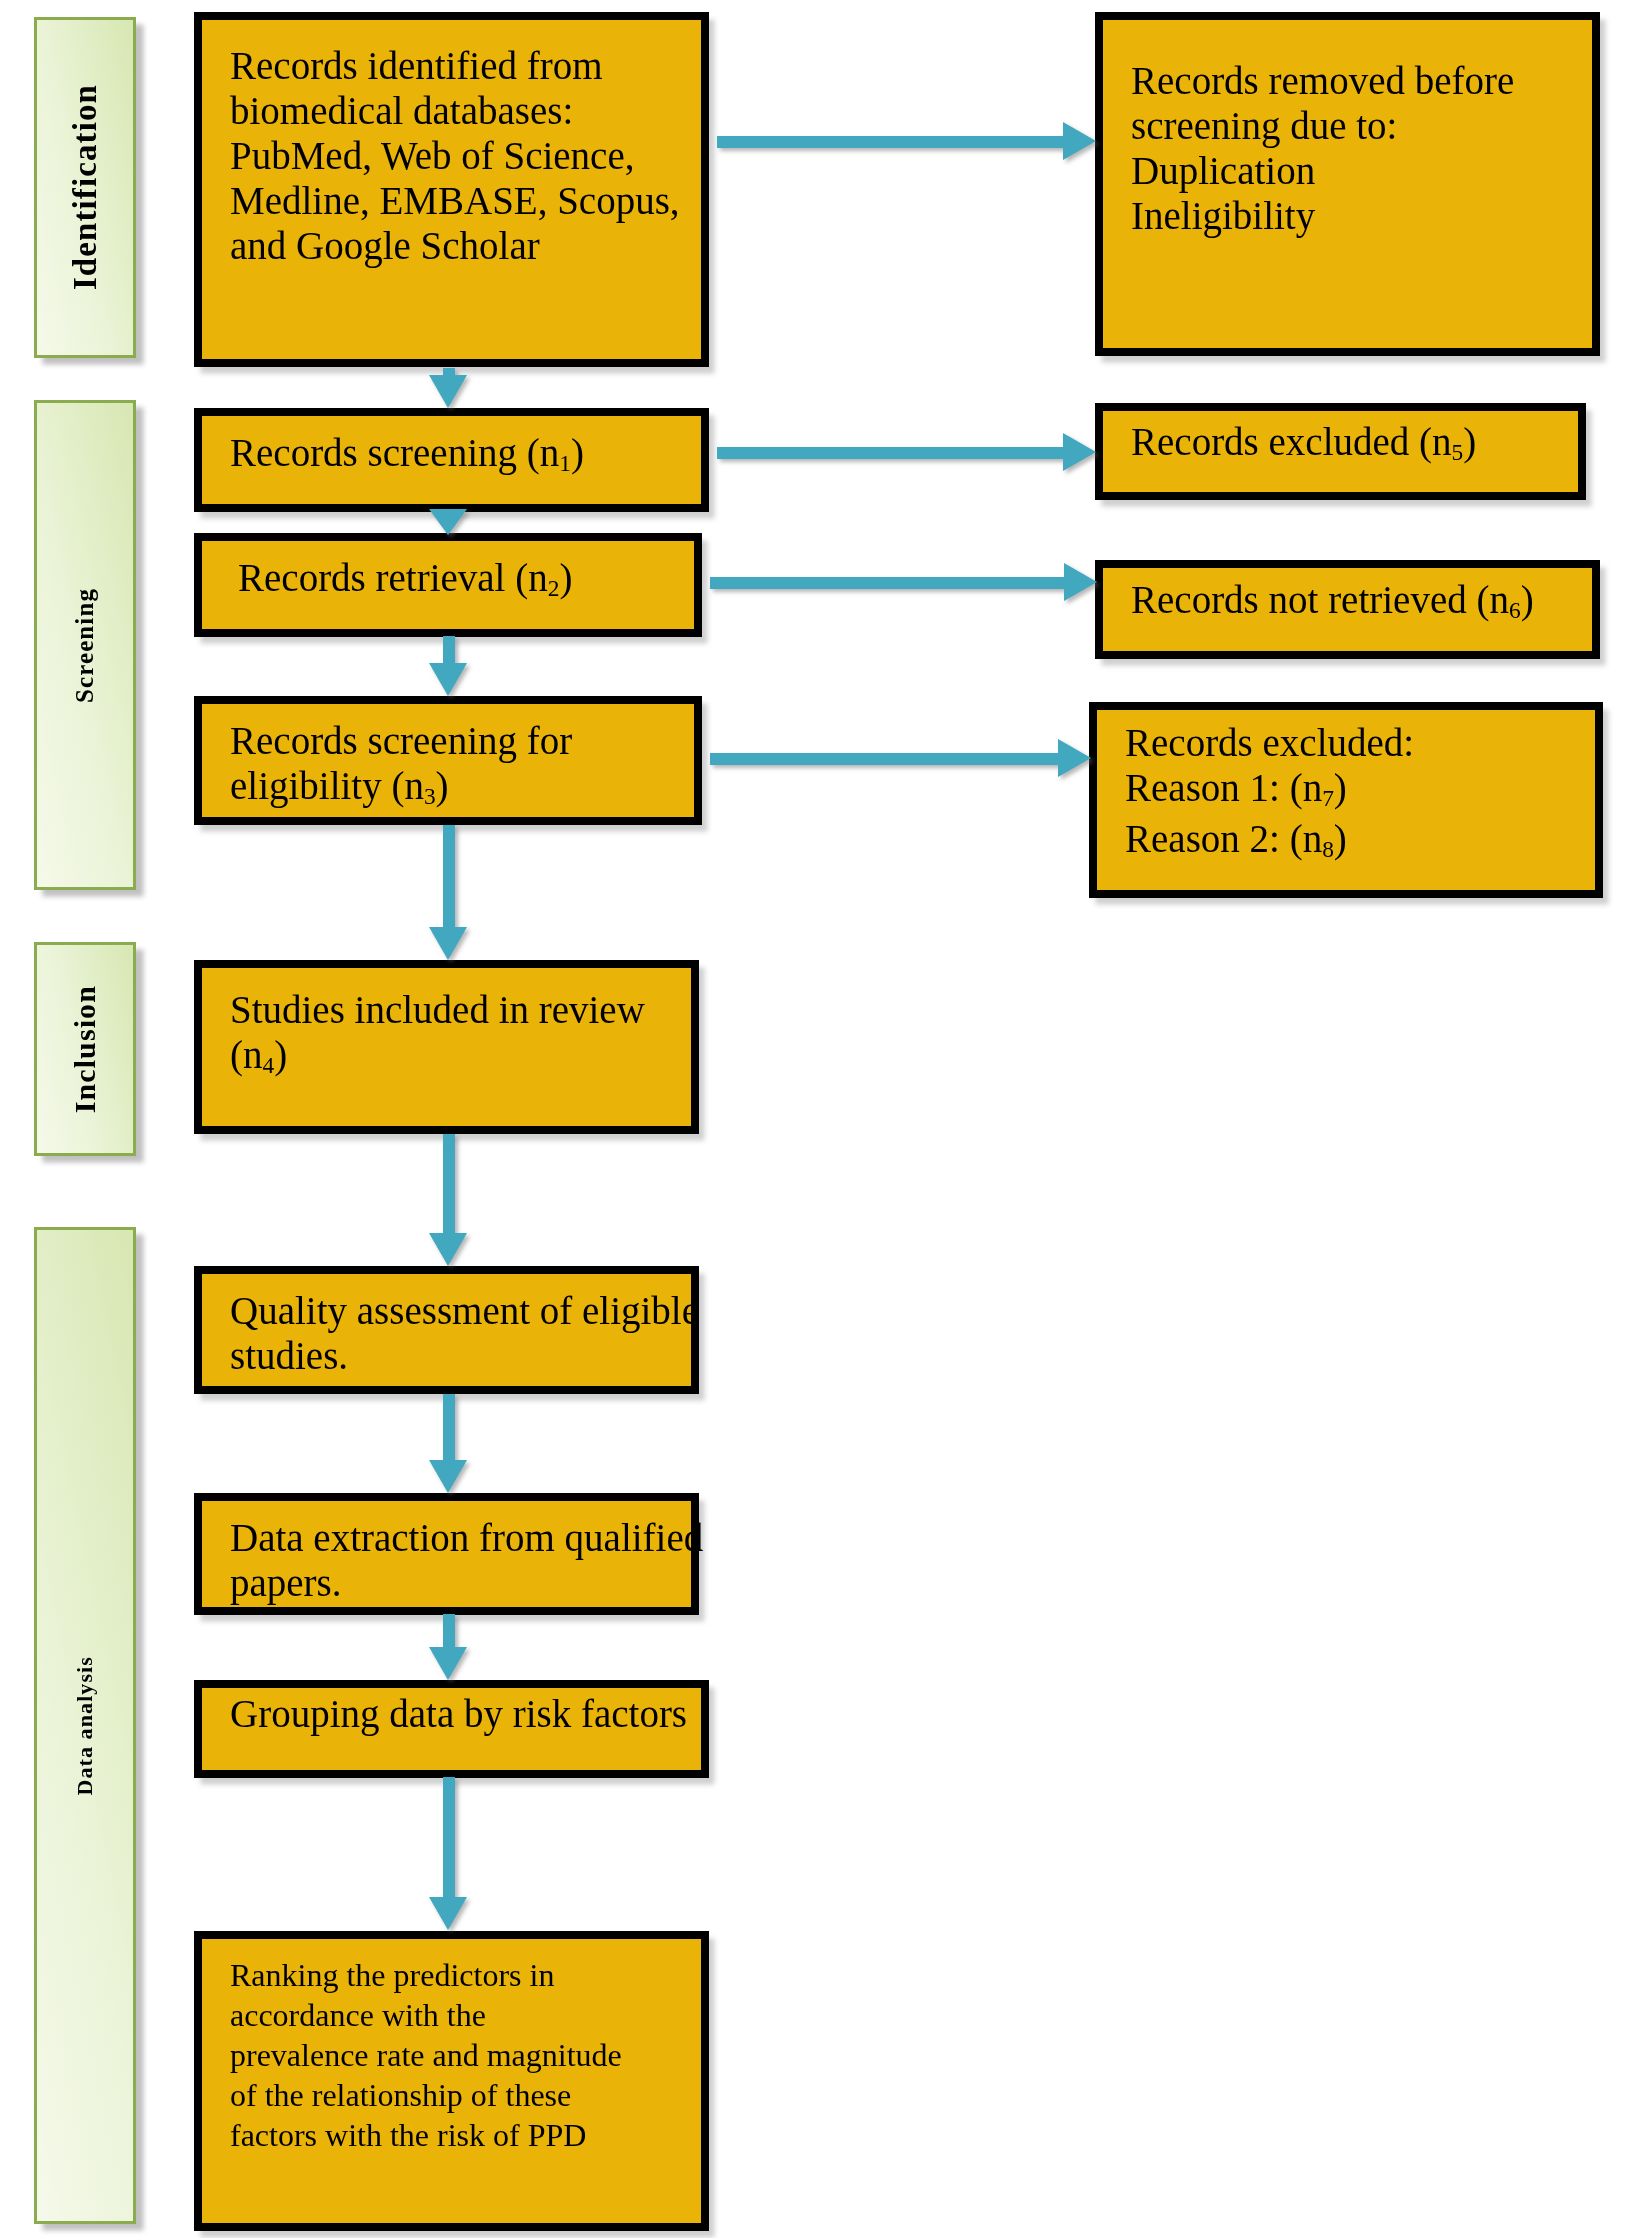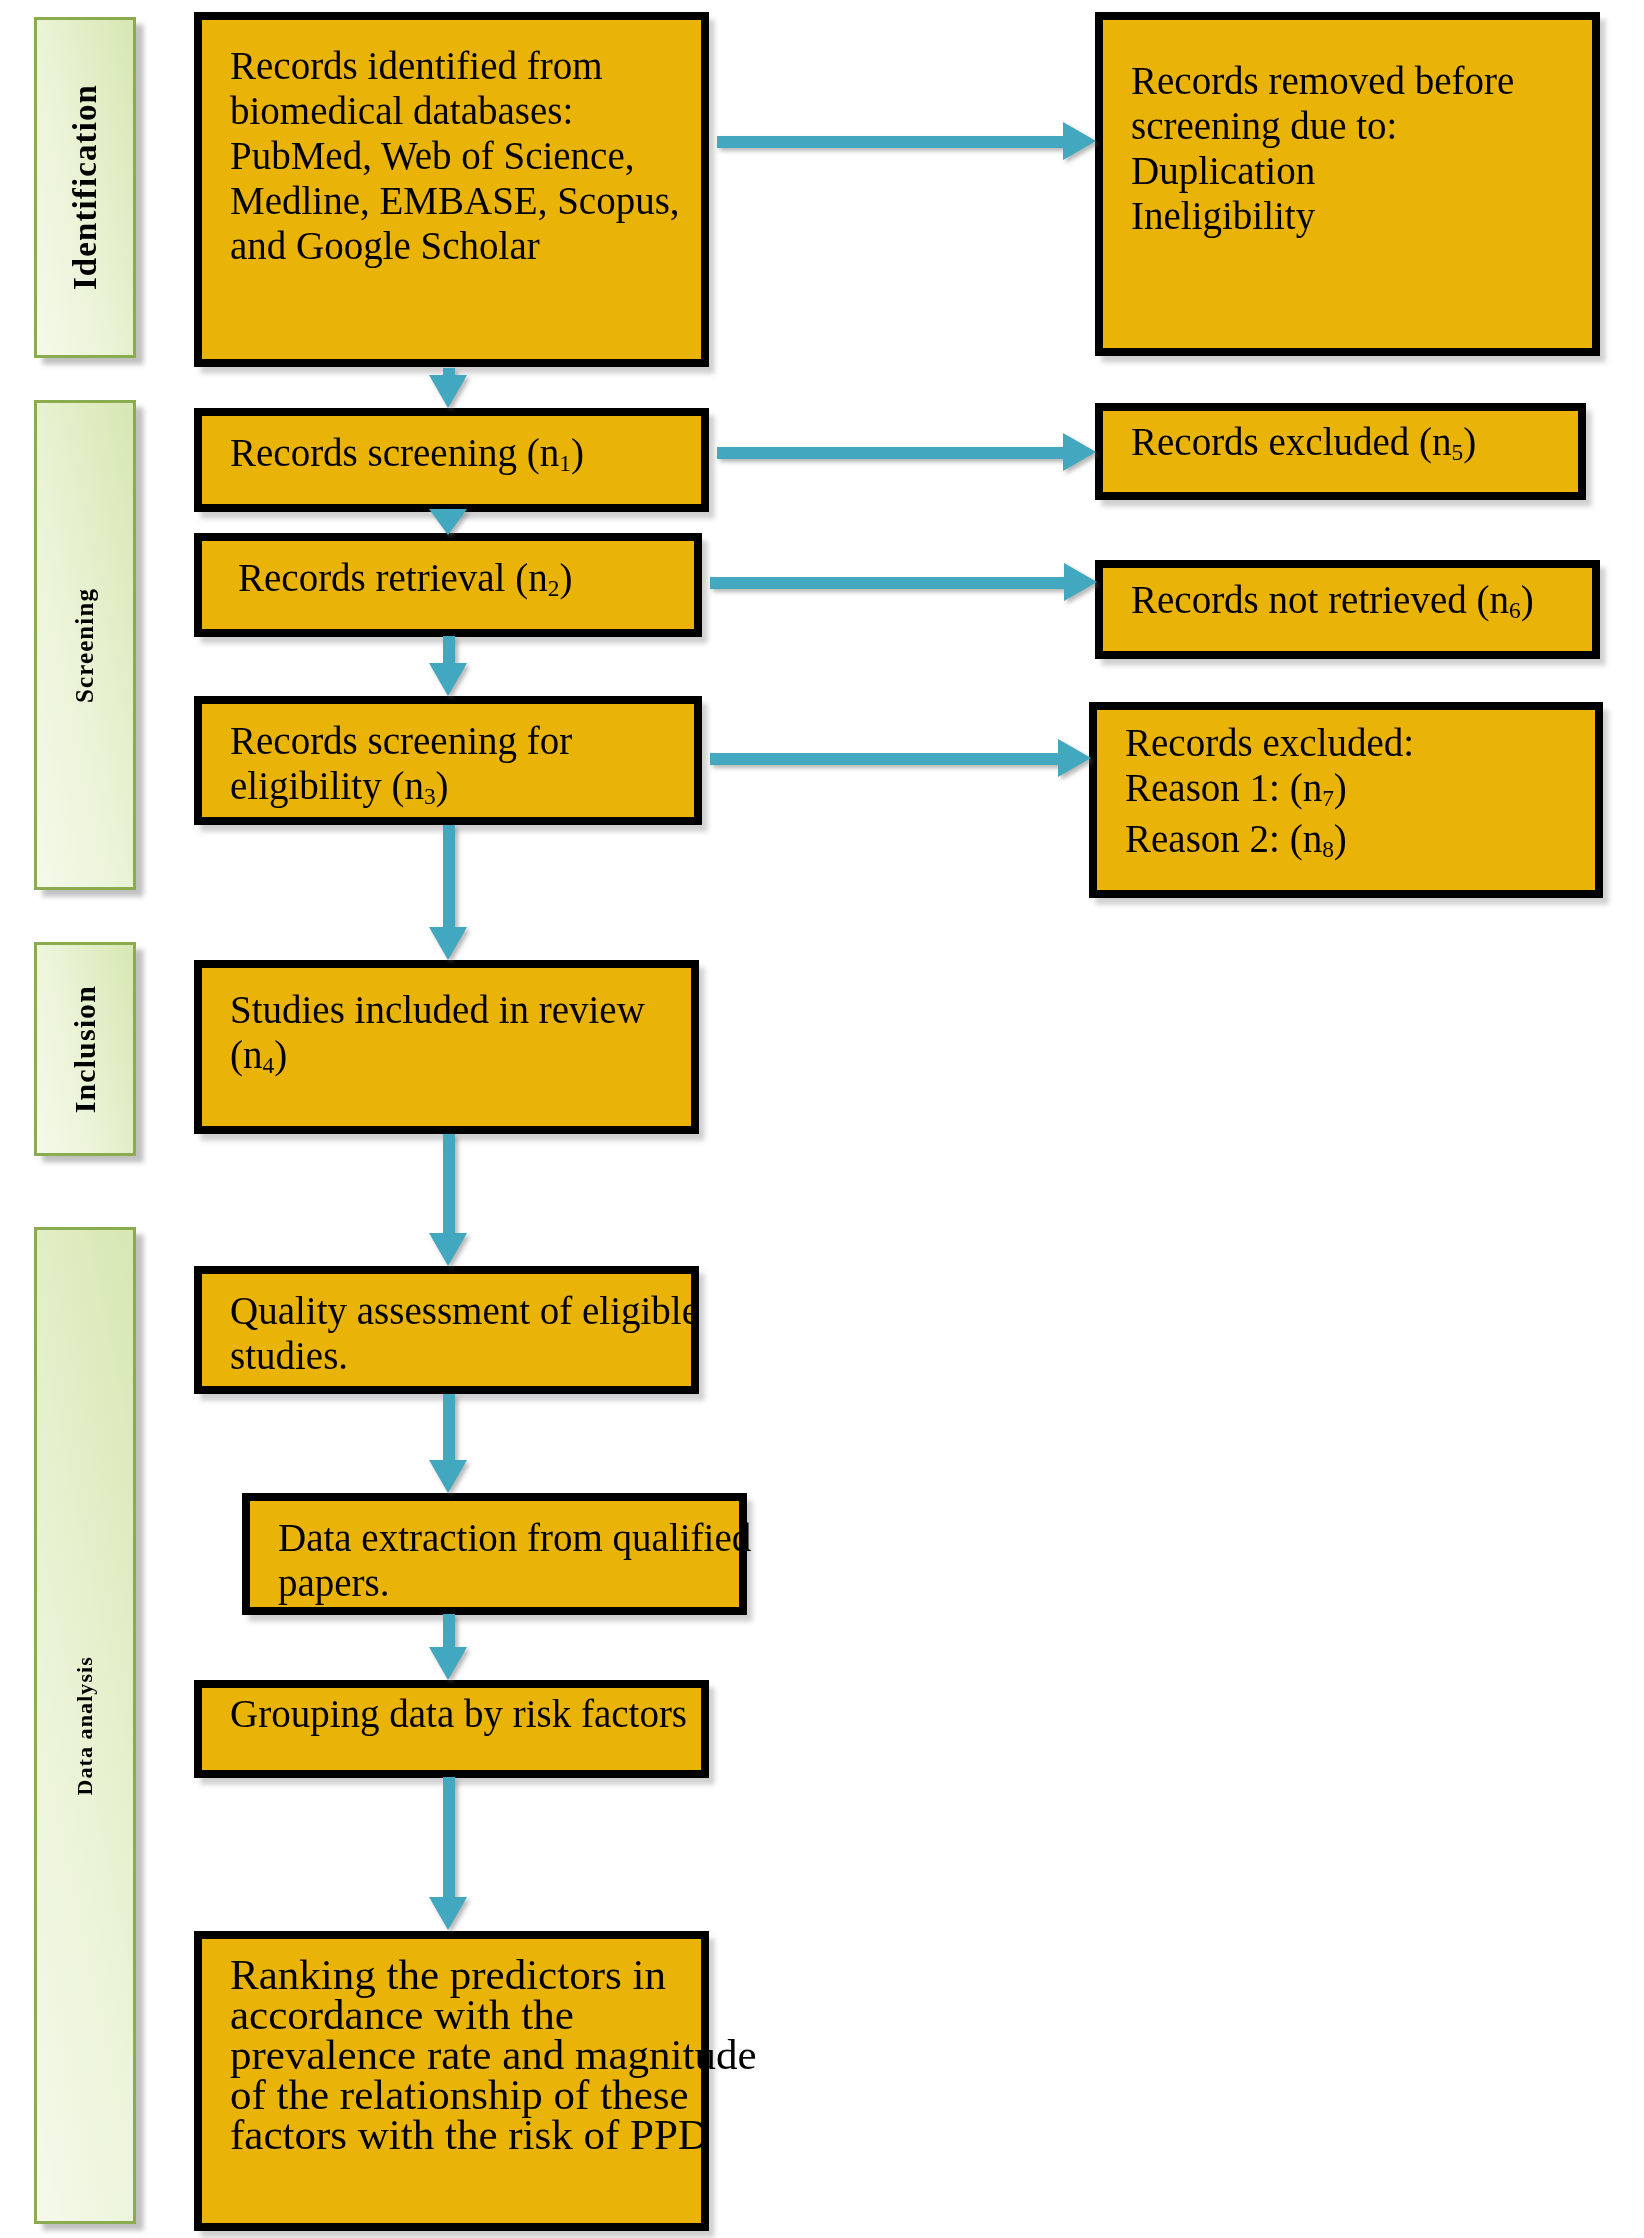--- a/index.html
+++ b/index.html
@@ -44,23 +44,23 @@
   }
   .tl{white-space:nowrap;}
   .sb{font-size:.6em;position:relative;top:.22em;}
 
   #b1{left:194px;top:12.3px;width:515px;height:355px;padding-top:22.5px;}
   #b2{left:194px;top:408px;width:515px;height:104px;}
   #b3{left:194px;top:533px;width:508px;height:104px;padding-left:36px;}
   #b4{left:194px;top:696px;width:508px;height:129px;}
   #b5{left:194px;top:960px;width:505px;height:174px;padding-top:19px;}
   #b6{left:194px;top:1266px;width:505px;height:128px;}
-  #b7{left:194px;top:1493px;width:505px;height:122px;margin-left:48px;}
+  #b7{left:194px;top:1493px;width:505px;height:122px;}
   #b8{left:194px;top:1680px;width:515px;height:98px;padding-top:3px;}
-  #b9{left:194px;top:1931px;width:515px;height:300px;font-size:43px;line-height:40px;padding-top:15.7px;}
+  #b9{left:194px;top:1931px;width:515px;height:300px;font-size:32px;line-height:40px;padding-top:15.7px;}
 
   #r0{left:1095px;top:12.3px;width:505px;height:344px;padding-top:38px;}
   #r1{left:1095px;top:403px;width:491px;height:97px;padding-top:7.9px;}
   #r2{left:1095px;top:532px;width:505px;height:99px;padding-top:9px;margin-top:28px;}
   #r3{left:1089px;top:702px;width:514px;height:196px;padding-top:10px;}
 
   
   .va{position:absolute;left:429px;width:39px;filter:drop-shadow(3.4px 3.9px 2.2px rgba(110,110,110,.5));}
   .va .stem{position:absolute;left:13.5px;width:12.3px;top:0;bottom:31px;background:var(--arrow,#41a8bf);}
   .va .head{position:absolute;left:0;bottom:0;width:0;height:0;

